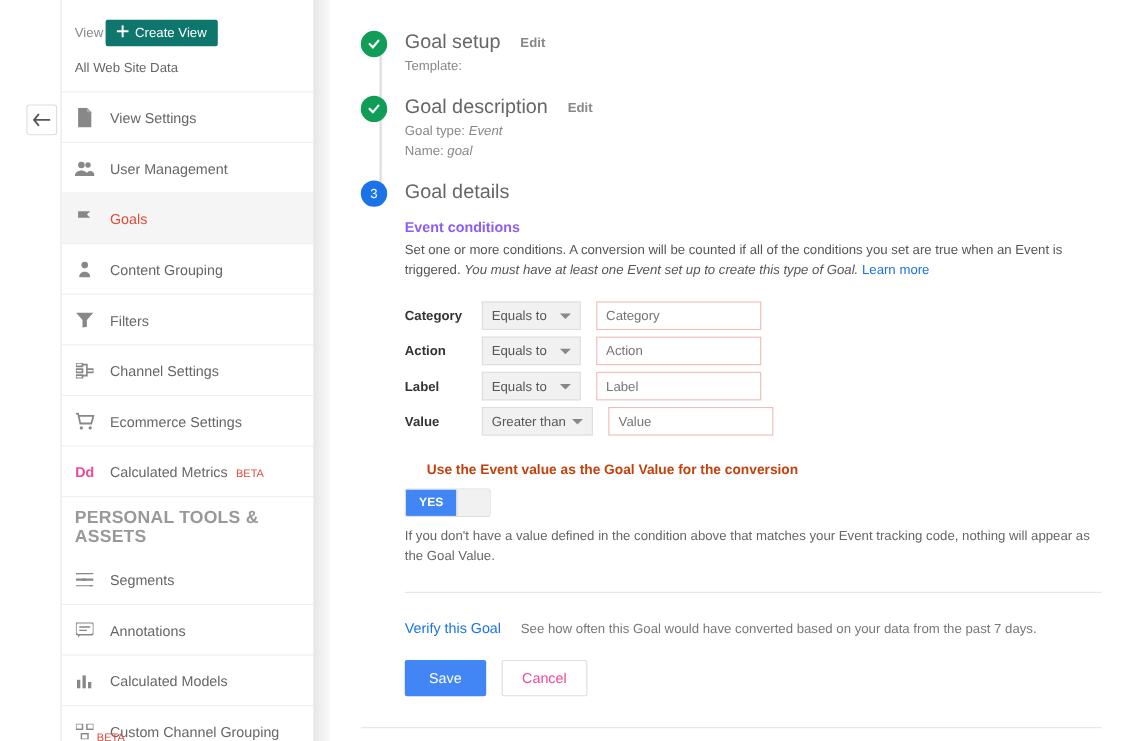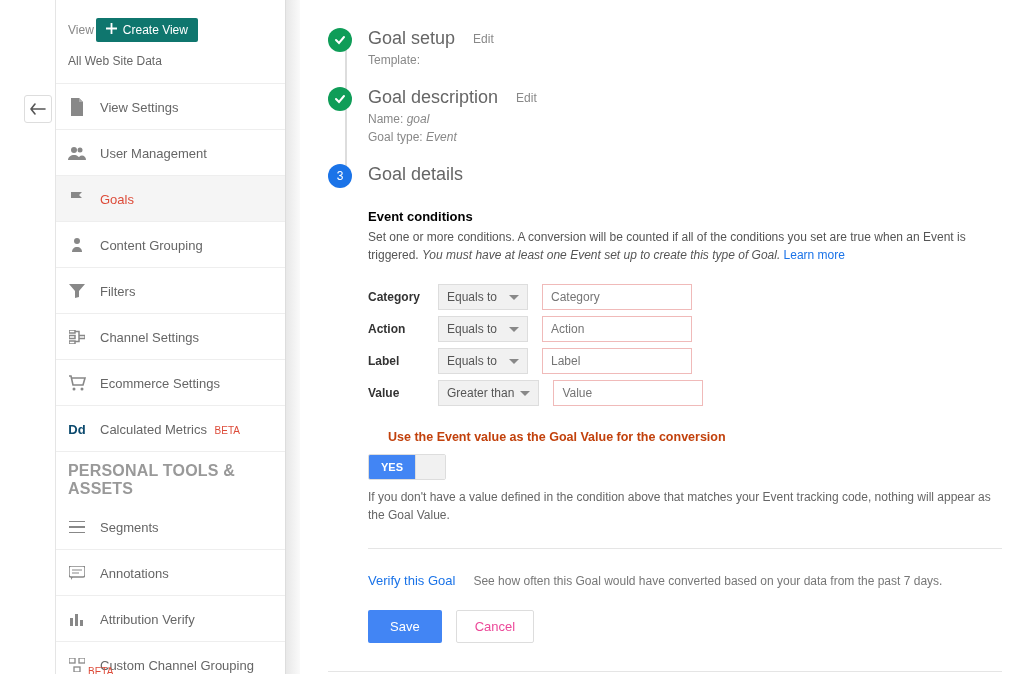--- a/index.html
+++ b/index.html
@@ -23,25 +23,25 @@
   .divider-col { width:15px; background: linear-gradient(to right, #e8e8e8, #fafafa); border-left:1px solid #ddd;}
   .main { flex:1; padding: 28px 22px 0 28px; overflow:auto;}
   .steps { position:relative; padding-left:40px;}
   .step-line { position:absolute; left:17px; top:18px; width:2px; height:140px; background:#ddd;}
   .step { position:relative; margin-bottom:20px;}
   .step-badge { position:absolute; left:-40px; top:0; width:24px; height:24px; border-radius:50%; display:flex; align-items:center; justify-content:center; color:#fff; font-size:12px;}
   .badge-done { background:#0f9d58;}
   .badge-active { background:#1a73e8;}
   .step-title-row { display:flex; align-items:center; gap:18px;}
   .step-title { font-size:18px; color:#666; font-weight:400;}
-  .edit-link { color:#888; font-size:12px; cursor:pointer;}
+  .edit-link { color:#888; font-size:12px; cursor:pointer;font-weight:bold;}
   .step-meta { color:#888; font-size:12px; margin-top:4px;}
   .step-meta .ital { font-style:italic;}
   .details { }
-  .details h4 { font-size:13px; font-weight:bold; color:#000000; margin-top:24px;}
+  .details h4 { font-size:13px; font-weight:bold; color:#8b5cf6; margin-top:14px;}
   .desc { font-size:12px; color:#555; margin-top:4px; line-height:1.5;}
   .desc .ital { font-style:italic;}
   .learn { color:#1a73e8; cursor:pointer;}
   .cond-table { margin:20px 0 10px 0;}
   .cond-row { display:flex; align-items:center; gap:14px; margin-bottom:6px;}
   .cond-label { width:56px; font-size:12px; font-weight:bold; color:#333;}
   .dd { background:#f1f1f1; border:1px solid #ddd; padding:5px 8px; font-size:12px; color:#555; display:flex; align-items:center; gap:6px; cursor:pointer; min-width:90px; justify-content:space-between;}
   .txt-in { border:1px solid #d9534f66; background:#fff; padding:5px 8px; font-size:12px; color:#555; width:150px; }
   .usevalue { margin-top:24px;}
   .usevalue-title { font-weight:bold; font-size:12.5px; color:#c2410c;margin-left:20px;}
@@ -148,21 +148,21 @@
             <path d="M1 1h2l2 9h10l2-7H4" stroke="#888" fill="none" stroke-width="1.6"></path>
             <circle cx="6" cy="14" r="1.5" fill="#888"></circle>
             <circle cx="14" cy="14" r="1.5" fill="#888"></circle>
           </svg>
         </span>
       <span>Ecommerce Settings</span>
     </div>
     <div class="sep"></div>
     <div class="nav-item">
       <span class="ic">
-          <span style="font-weight:bold;color:#0c4a6e;font-size:13px;">Dd</span>
+          <span style="font-weight:bold;color:#ec4899;font-size:13px;">Dd</span>
         </span>
       <span><span>Calculated Metrics</span> <span class="beta">BETA</span></span>
     </div>
     <div class="sep"></div>
 
     <div class="section-head">PERSONAL TOOLS &amp; ASSETS</div>
     <div class="nav-item">
       <span class="ic">
           <svg width="16" height="12" viewBox="0 0 16 12">
             <path d="M0 0h16M0 6h16M0 12h16" stroke="#888" stroke-width="2"></path>
@@ -186,21 +186,21 @@
     </div>
     <div class="sep"></div>
     <div class="nav-item">
       <span class="ic">
           <svg width="16" height="14" viewBox="0 0 16 14">
             <rect x="1" y="6" width="3" height="8" fill="#888"></rect>
             <rect x="6" y="2" width="3" height="12" fill="#888"></rect>
             <rect x="11" y="8" width="3" height="6" fill="#888"></rect>
           </svg>
         </span>
-      <span>Attribution Verify</span>
+      <span>Calculated Models</span>
     </div>
     <div class="sep"></div>
     <div class="nav-item" style="padding-bottom:2px;">
       <span class="ic">
           <svg width="16" height="14" viewBox="0 0 16 14">
             <rect x="0" y="0" width="6" height="5" fill="none" stroke="#888" stroke-width="1.3"></rect>
             <rect x="10" y="0" width="6" height="5" fill="none" stroke="#888" stroke-width="1.3"></rect>
             <rect x="5" y="9" width="6" height="5" fill="none" stroke="#888" stroke-width="1.3"></rect>
           </svg>
         </span>
@@ -231,22 +231,22 @@
       <div class="step">
         <div class="step-badge badge-done">
           <svg width="14" height="14" viewBox="0 0 14 14">
               <path d="M3 7l3 3 5-6" stroke="#fff" stroke-width="2" fill="none" stroke-linecap="round"></path>
             </svg>
         </div>
         <div class="step-title-row">
           <span class="step-title">Goal description</span>
           <span class="edit-link">Edit</span>
         </div>
+        <div class="step-meta"><span>Goal type:</span> <span class="ital">Event</span></div>
         <div class="step-meta"><span>Name:</span> <span class="ital">goal</span></div>
-        <div class="step-meta"><span>Goal type:</span> <span class="ital">Event</span></div>
       </div>
 
       <div class="step">
         <div class="step-badge badge-active">3</div>
         <div class="step-title-row">
           <span class="step-title">Goal details</span>
         </div>
 
         <div class="details">
           <h4>Event conditions</h4>

